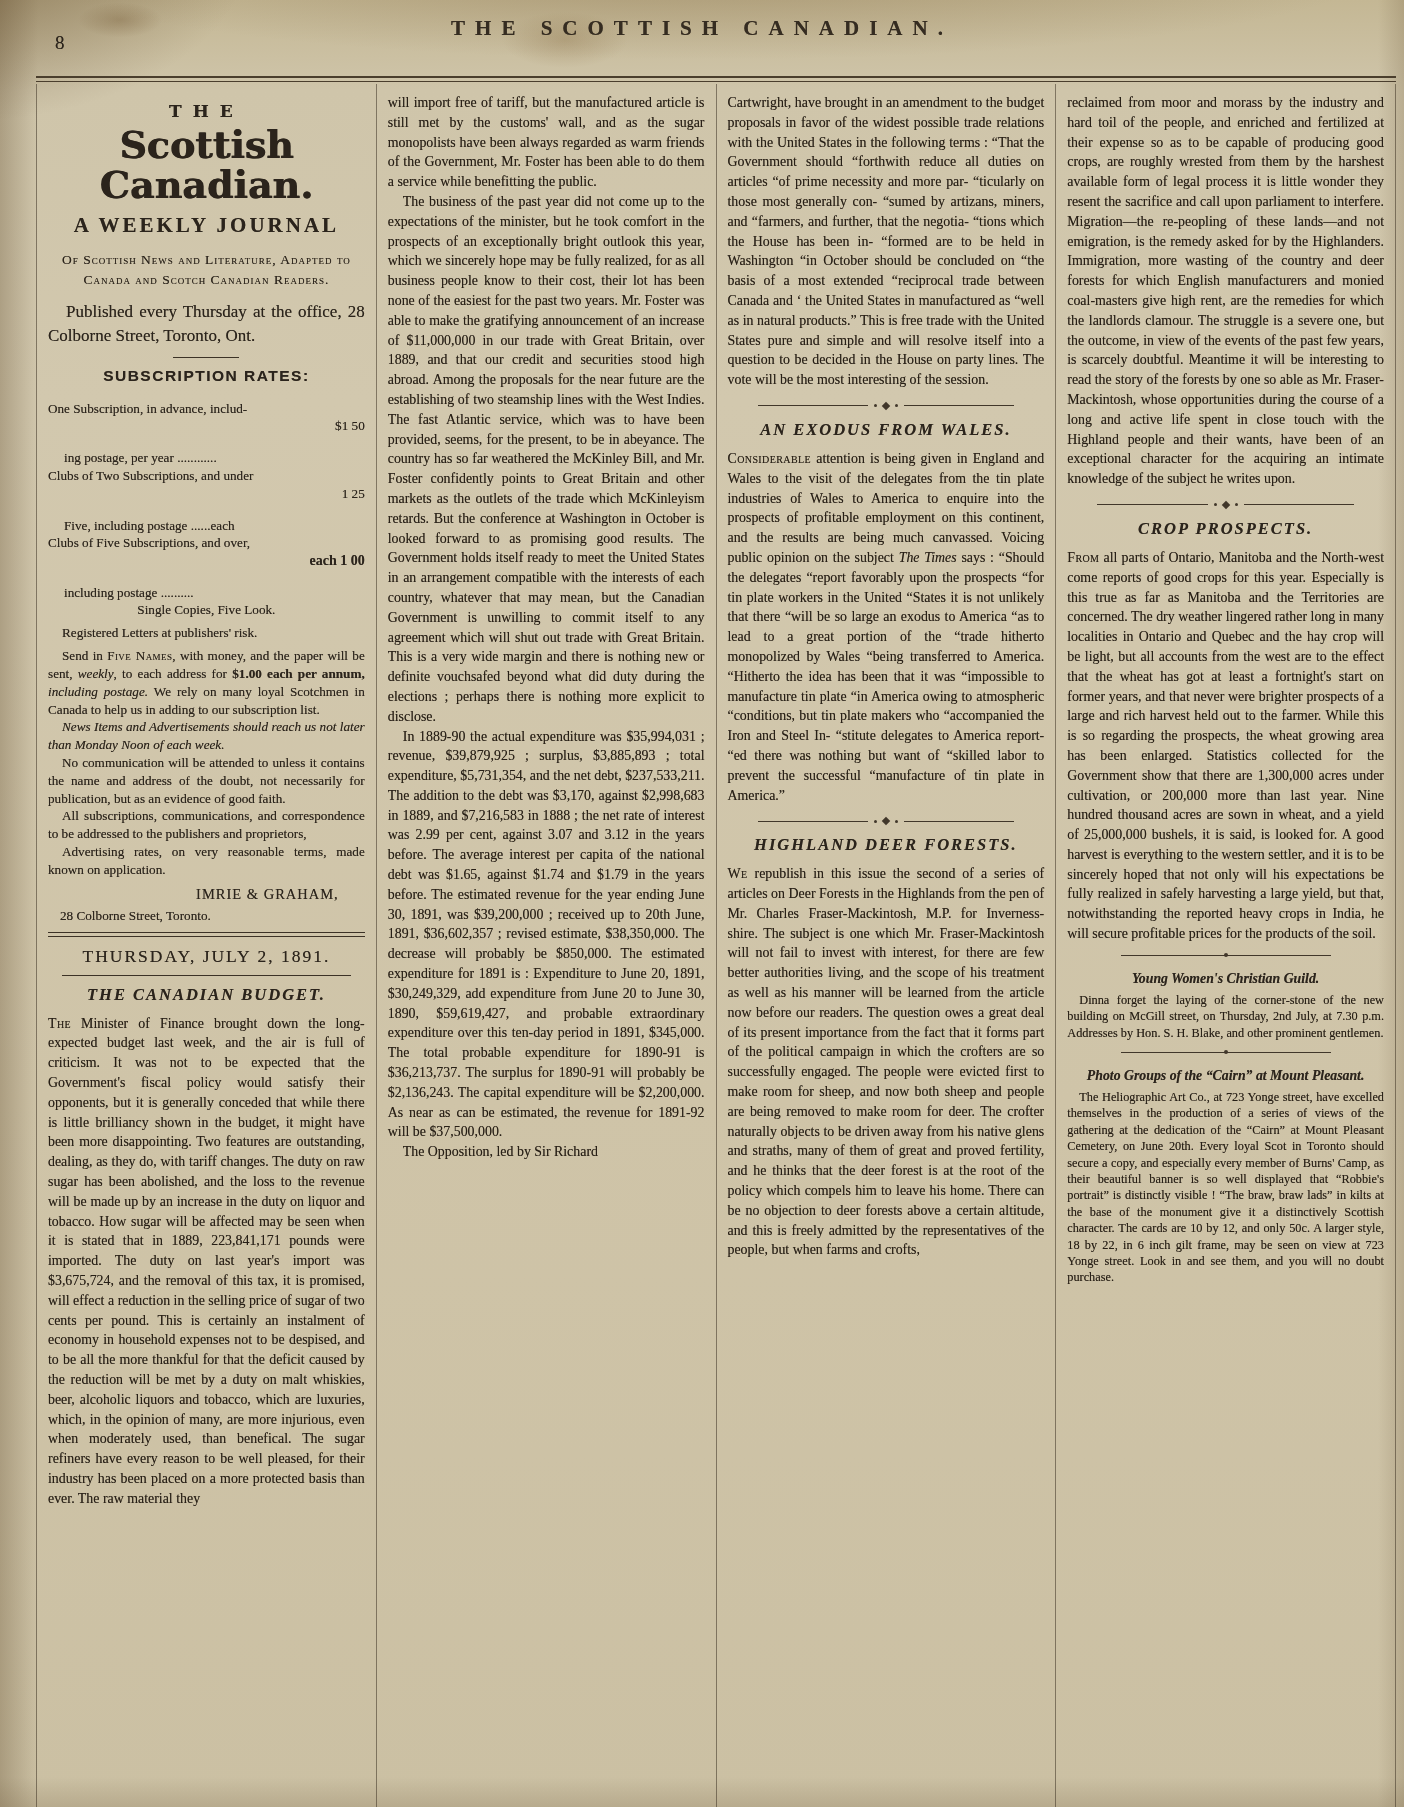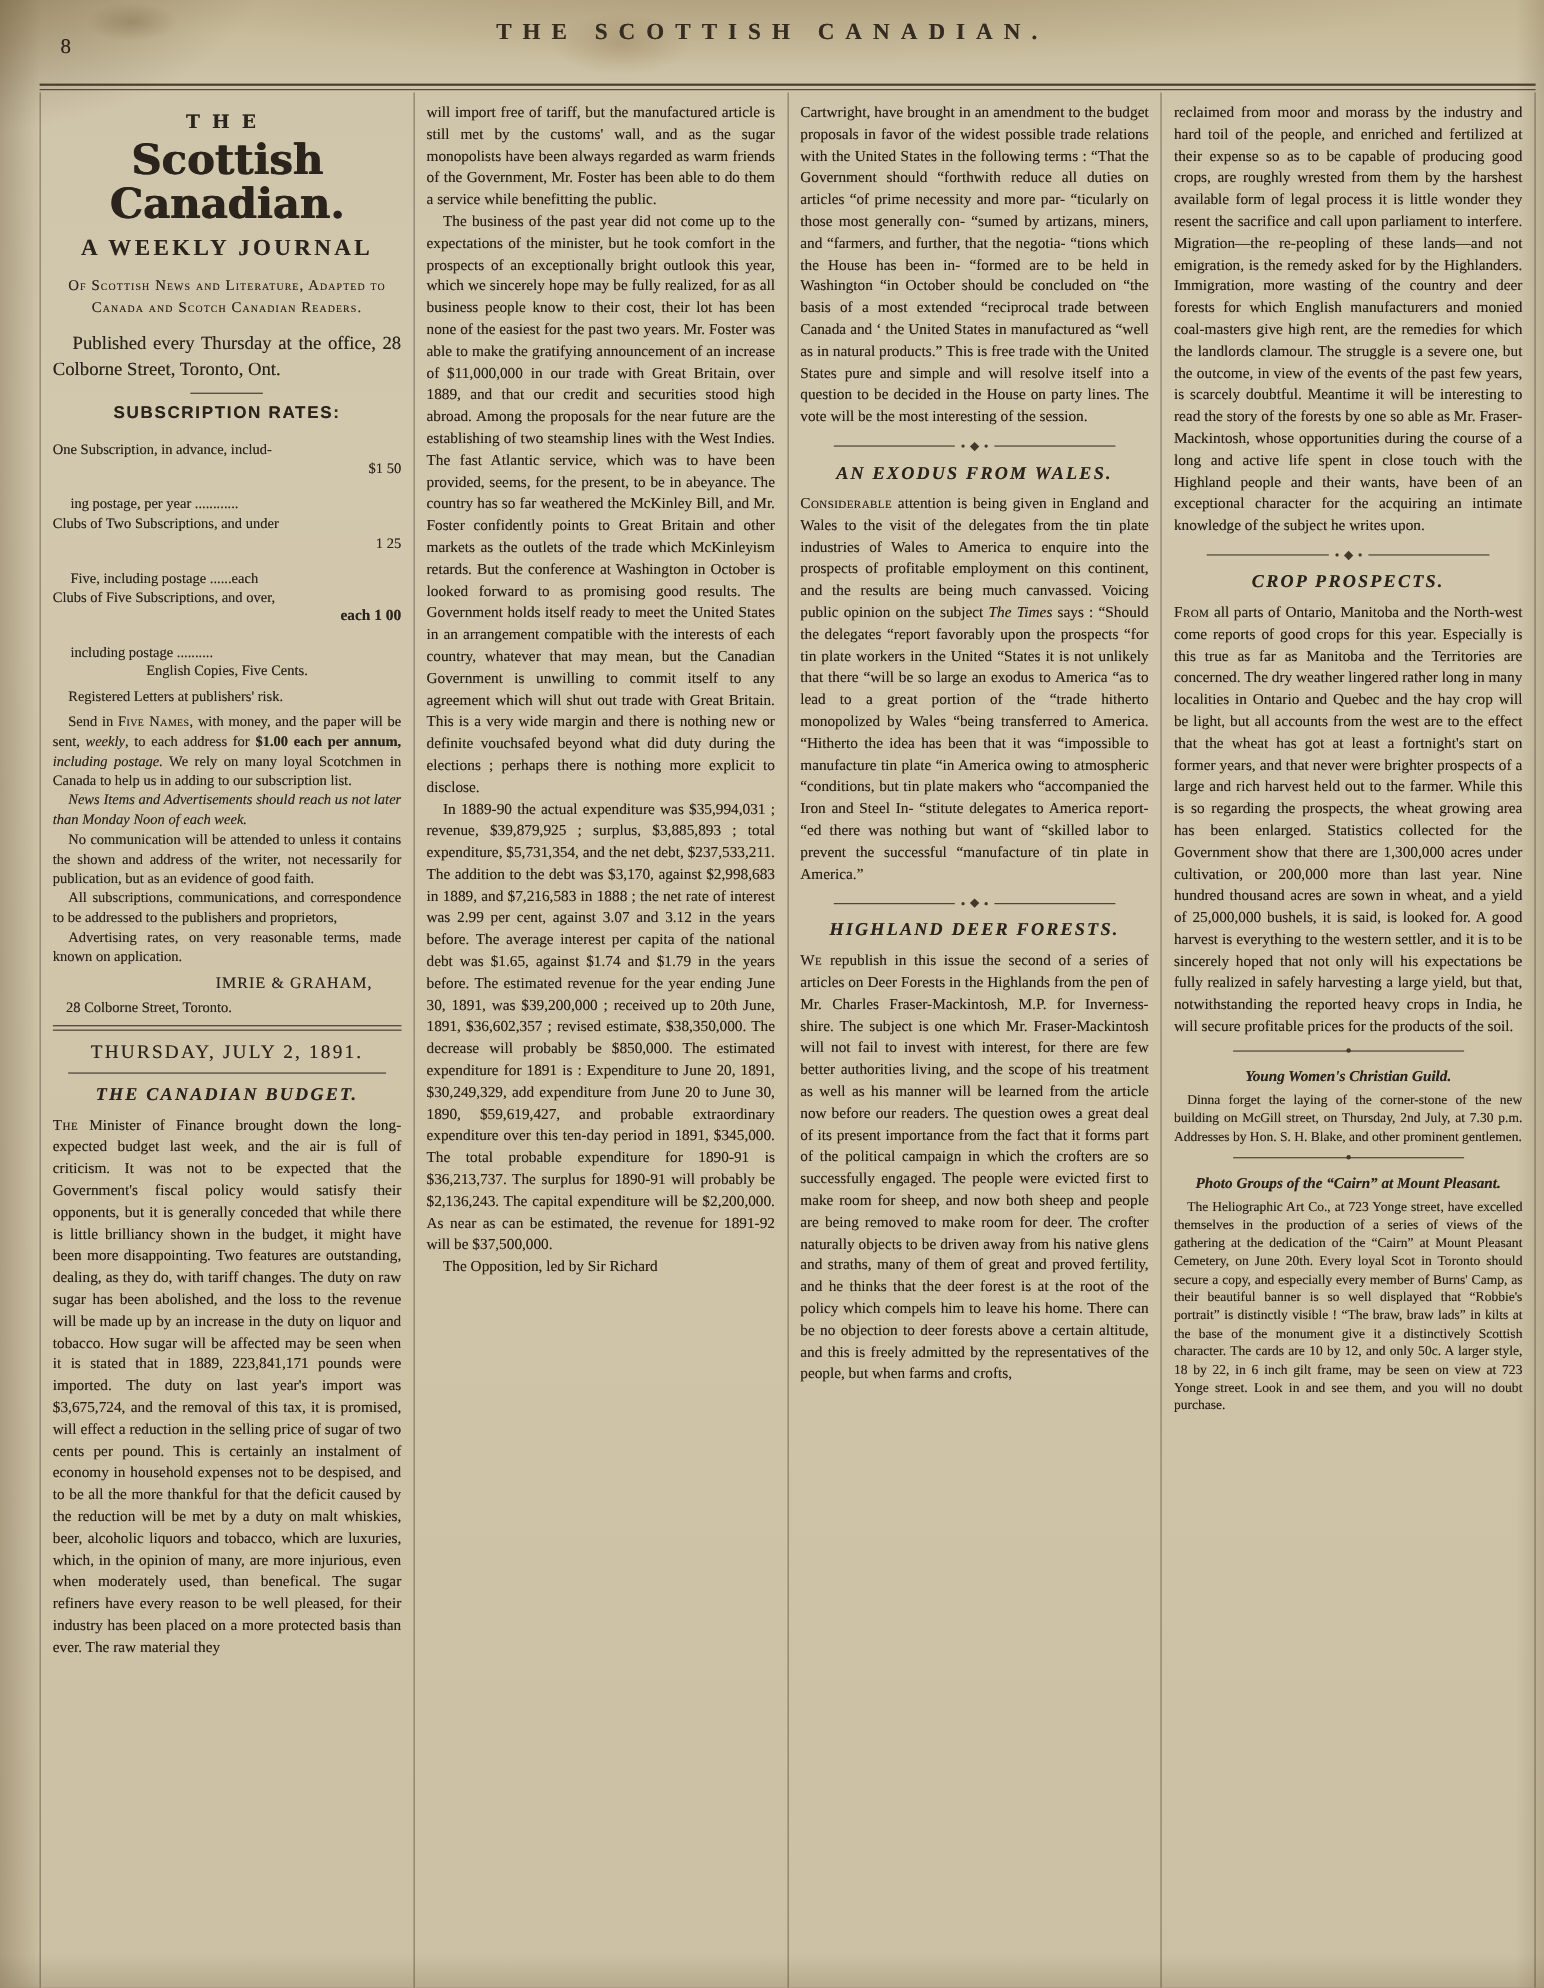--- a/index.html
+++ b/index.html
@@ -105,28 +105,28 @@
         <span class="ind">Five, including postage ......each</span>
         <span>1 25</span>
       </div>
       <div class="rate">
         <span>Clubs of Five Subscriptions, and over,</span>
       </div>
       <div class="rate">
         <span class="ind">including postage ..........</span>
         <span class="b">each 1 00</span>
       </div>
-      <span class="rate-center">English Copies, Five Cents.</span>
+      <span class="rate-center">Single Copies, Five Look.</span>
 
       <p class="notice sp">Registered Letters at publishers' risk.</p>
 
       <p class="notice sp"><span>Send in </span><span class="lead">Five Names</span><span>, with money, and the paper will be sent, </span><span class="it">weekly</span><span>, to each address for </span><b>$1.00 each per annum,</b><span class="it"> including postage.</span><span> We rely on many loyal Scotchmen in Canada to help us in adding to our subscription list.</span></p>
 
       <p class="notice it">News Items and Advertisements should reach us not later than Monday Noon of each week.</p>
-      <p class="notice">No communication will be attended to unless it contains the shown and address of the writer, not necessarily for publication, but as an evidence of good faith.</p>
+      <p class="notice">No communication will be attended to unless it contains the name and address of the doubt, not necessarily for publication, but as an evidence of good faith.</p>
       <p class="notice">All subscriptions, communications, and correspondence to be addressed to the publishers and proprietors,</p>
       <p class="notice">Advertising rates, on very reasonable terms, made known on application.</p>
       <div class="publisher">IMRIE &amp; GRAHAM,</div>
       <div class="address">28 Colborne Street, Toronto.</div>
 
       <div class="double-rule"></div>
       <div class="dateline">THURSDAY, JULY 2, 1891.</div>
       <div class="thinrule"></div>
 
       <h2 class="art-head">THE CANADIAN BUDGET.</h2>

